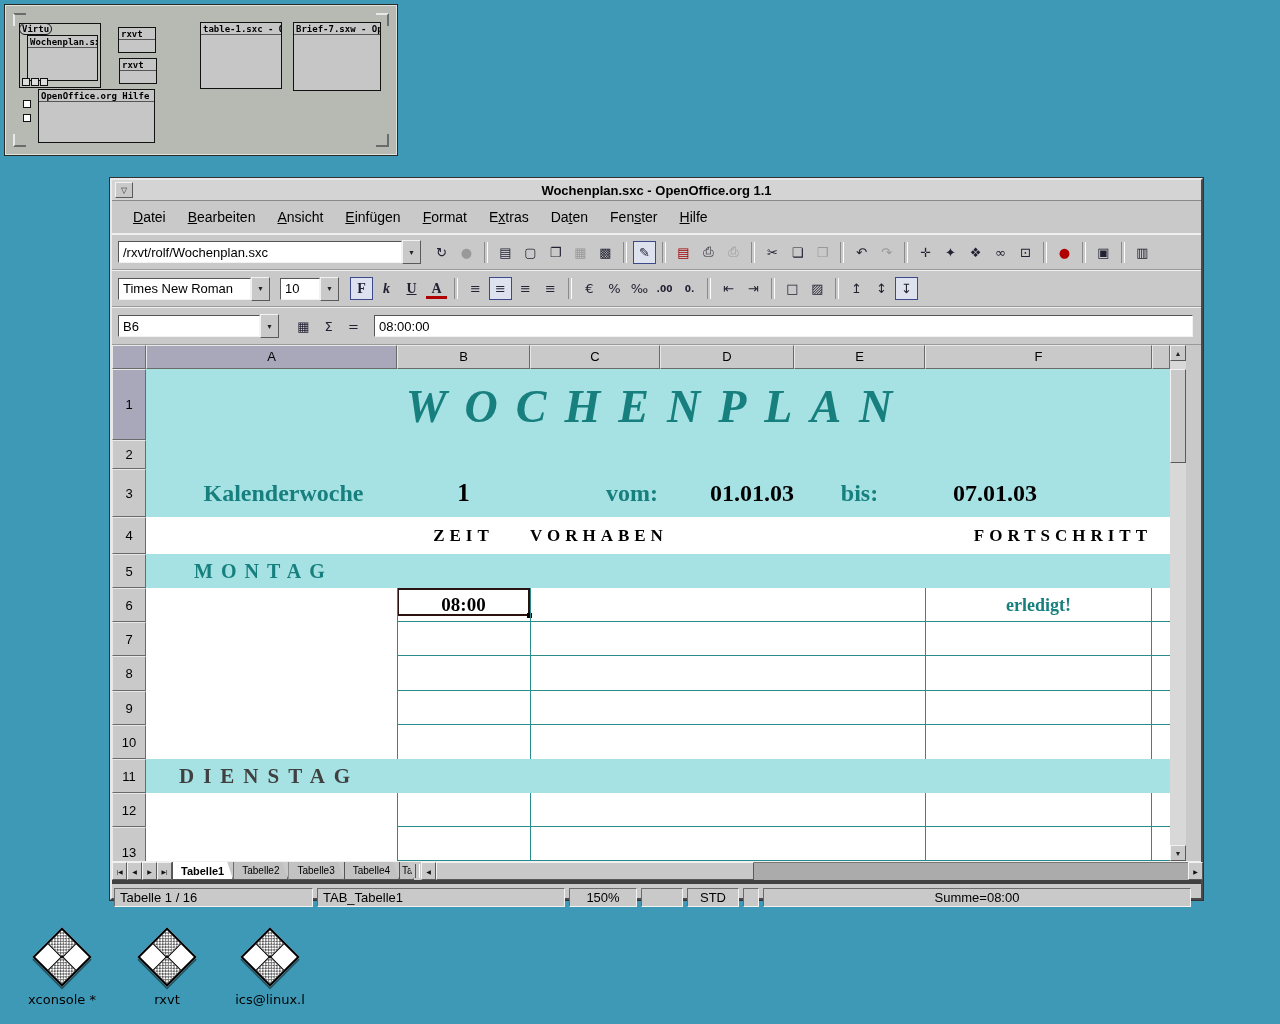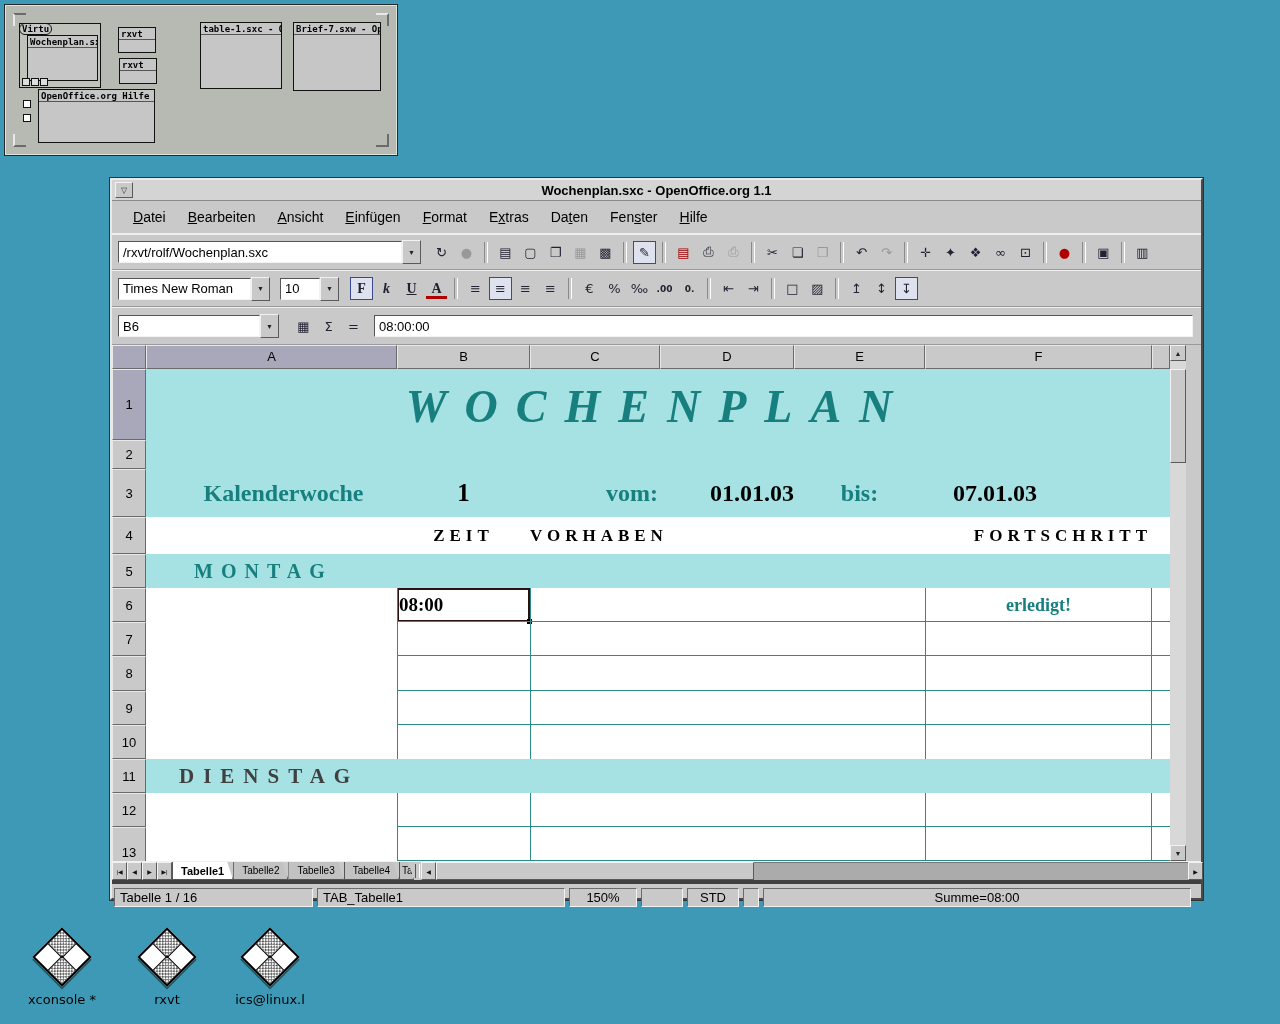--- a/index.html
+++ b/index.html
@@ -93,22 +93,22 @@
   #c-zeit{top:148px;height:37px;line-height:37px;left:251px;width:133px;text-align:center;
           font-size:17px;font-weight:bold;letter-spacing:5px;}
   #c-vorhaben{top:148px;height:37px;line-height:37px;left:384px;
               font-size:17px;font-weight:bold;letter-spacing:5px;}
   #c-fortschritt{top:148px;height:37px;line-height:37px;left:779px;width:227px;text-align:right;
                  font-size:17px;font-weight:bold;letter-spacing:5px;}
   #c-montag{top:185px;height:34px;line-height:34px;left:48px;
             font-size:20px;font-weight:bold;letter-spacing:8px;color:#17807E;}
   #c-dienstag{top:390px;height:34px;line-height:34px;left:33px;
               font-size:21px;font-weight:bold;letter-spacing:9px;color:#404040;}
-  #c-b6{top:219px;left:251px;width:133px;height:34px;box-sizing:border-box;background:#fff;
-        border:2px solid #2B1111;text-align:left;line-height:30px;font-size:19px;font-weight:bold;}
+  #c-b6{top:219px;left:251px;width:133px;height:28px;box-sizing:border-box;background:#fff;
+        border:2px solid #2B1111;text-align:center;line-height:30px;font-size:19px;font-weight:bold;}
   #c-b6::after{content:"";position:absolute;right:-4px;bottom:-4px;width:5px;height:5px;background:#000;}
   #c-erledigt{top:219px;left:779px;width:227px;height:34px;line-height:34px;text-align:center;
               font-size:18px;font-weight:bold;color:#17807E;}
   
   #vscroll{position:absolute;left:1058px;top:0;width:16px;height:516px;background:#d8d8d8;}
   .sbtn{position:absolute;left:0;width:16px;height:16px;box-sizing:border-box;display:flex;
         align-items:center;justify-content:center;font-size:7px;color:#222;}
   #vthumb{position:absolute;left:0;top:24px;width:16px;height:94px;box-sizing:border-box;}
   
   #tabbar{height:18px;display:flex;align-items:stretch;background:#c9c9c9;position:relative;

